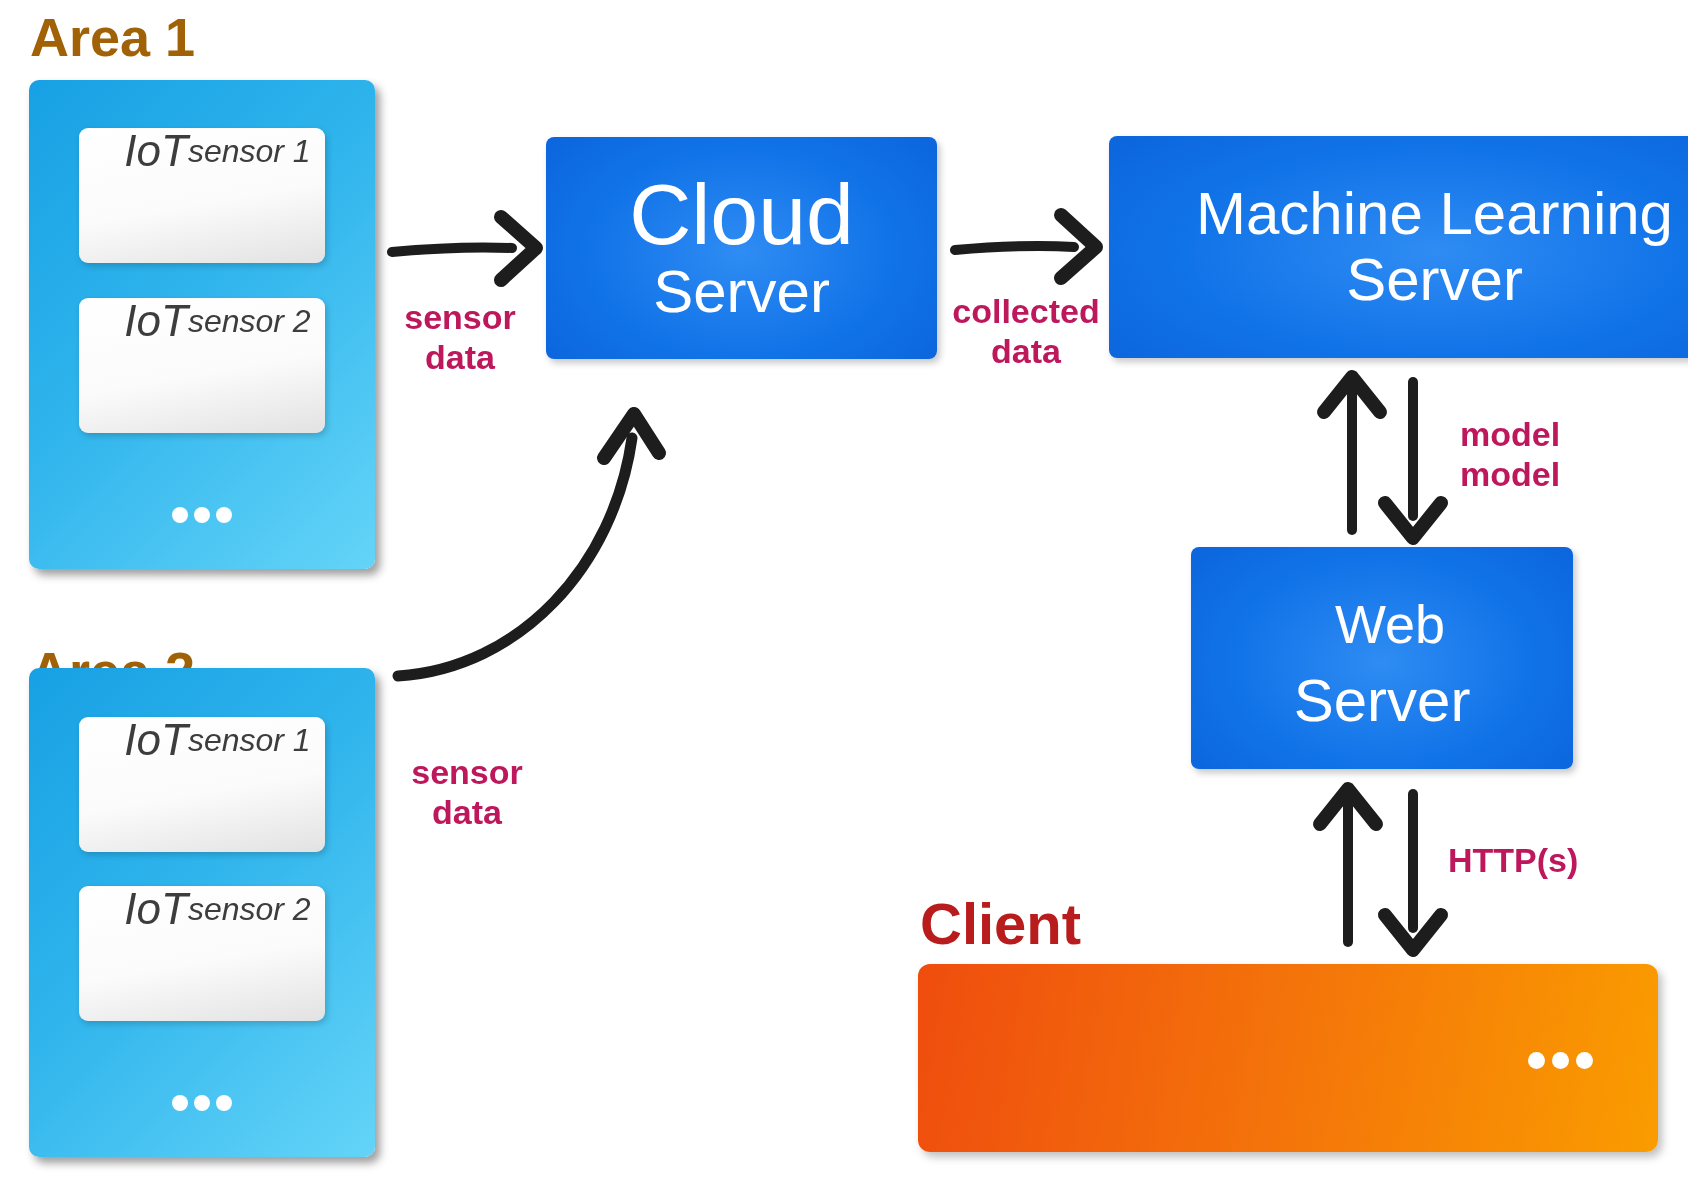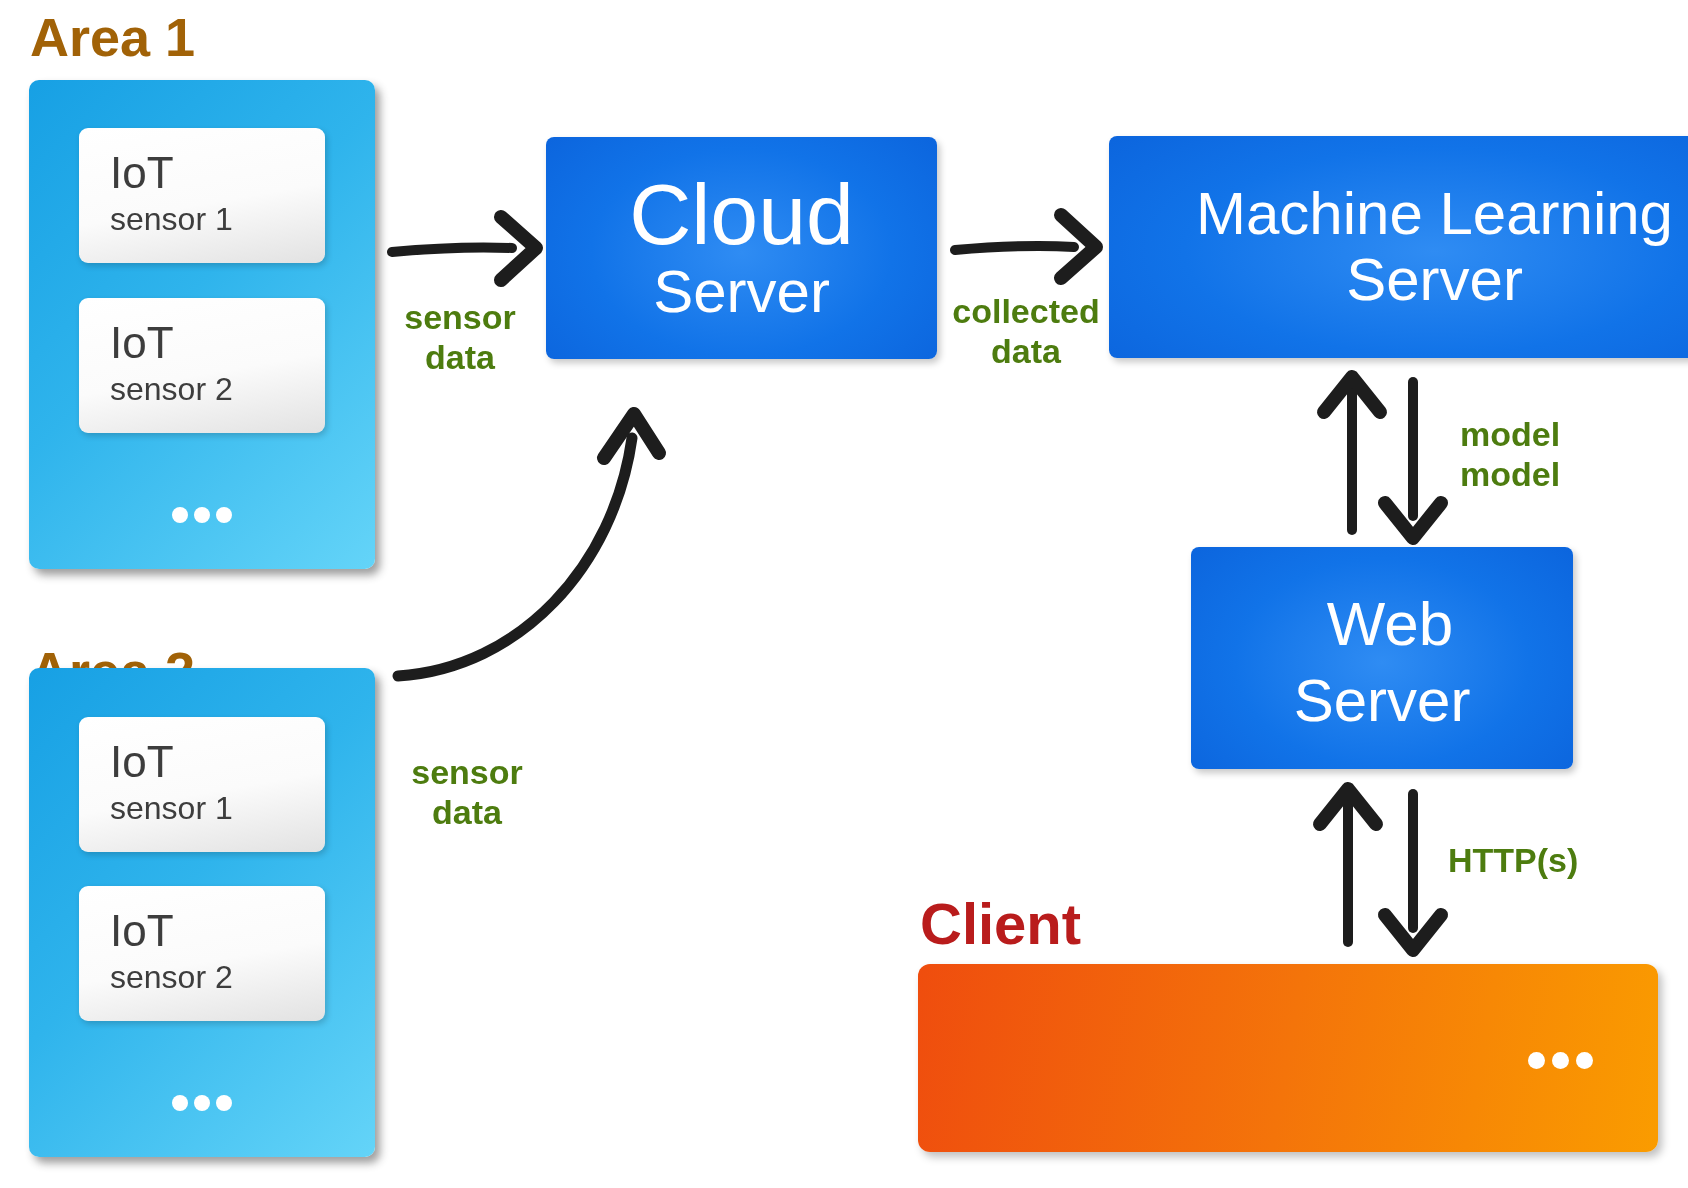--- a/index.html
+++ b/index.html
@@ -18,21 +18,21 @@
   .area-box{
     position:absolute;width:346px;height:489px;border-radius:10px;
     background:linear-gradient(135deg,#17A0E4 0%,#2FB4EC 45%,#64D4F8 100%);
     box-shadow:5px 6px 9px rgba(40,40,40,0.45);
   }
   
   .card{
     position:absolute;border-radius:9px;
     background:linear-gradient(170deg,#ffffff 0%,#fbfbfb 55%,#e2e2e2 100%);
     box-shadow:2px 3px 6px rgba(0,0,0,0.18);
-    color:#3D3D3D;display:flex;flex-direction:column;justify-content:center;
+    color:#3D3D3D;display:flex;justify-content:center;font-style:italic;
   }
   .sensor-card{left:79px;width:246px;height:135px;align-items:flex-start;padding-left:31px;box-sizing:border-box;}
   .sensor-card .l1{font-size:44px;line-height:46px;}
   .sensor-card .l2{font-size:32px;line-height:46px;}
   
   .server-box{
     position:absolute;border-radius:8px;color:#ffffff;text-align:center;
     background:radial-gradient(ellipse 70% 85% at 50% 52%,#2F8CF3 0%,#1173E8 55%,#0B63DC 100%);
     box-shadow:3px 4px 7px rgba(0,0,0,0.22);
     display:flex;flex-direction:column;justify-content:center;align-items:center;
@@ -48,21 +48,21 @@
   }
   
   .dots{position:absolute;display:flex;}
   .dots .dot{background:#ffffff;border-radius:50%;}
   .area-dots .dot{width:16px;height:16px;margin-right:6px;}
   .area-dots .dot:last-child{margin-right:0;}
   .client-dots .dot{width:17px;height:17px;margin-right:7px;}
   .client-dots .dot:last-child{margin-right:0;}
   
   .edge-label{
-    position:absolute;color:#4d7c0f;font-size:34px;line-height:40px;font-weight:600;text-align:center;
+    position:absolute;color:#be185d;font-size:34px;line-height:40px;font-weight:600;text-align:center;
   }
   .edge-label.left-align{text-align:right;}
   
   .arrow-layer{position:absolute;left:0;top:0;width:1688px;height:1188px;pointer-events:none;}
   .arrow-layer path{stroke:#1D1D1D;fill:none;stroke-linecap:round;stroke-linejoin:round;}
   .shaft{stroke-width:10px;}
   .head{stroke-width:14px;}
 </style>
 </head>
 <body>
@@ -109,21 +109,21 @@
     <div class="big-line">Cloud</div>
     <div class="sub-line">Server</div>
   </div>
 
   <div class="server-box" style="left:1109px;top:136px;width:651px;height:222px;">
     <div class="mid-line">Machine Learning</div>
     <div class="mid-line">Server</div>
   </div>
 
   <div class="server-box" style="left:1191px;top:547px;width:382px;height:222px;">
-    <div class="big-line" style="font-size:62px;line-height:86px;margin-left:16px;">Web</div>
+    <div class="big-line" style="font-size:54px;line-height:86px;margin-left:16px;">Web</div>
     <div class="sub-line">Server</div>
   </div>
 
   <div class="client-label" style="left:920px;top:890px;">Client</div>
 
   <div class="client-box">
 
     <div class="dots client-dots" style="left:610px;top:88px;">
       <span class="dot"></span>
         <span class="dot"></span>

